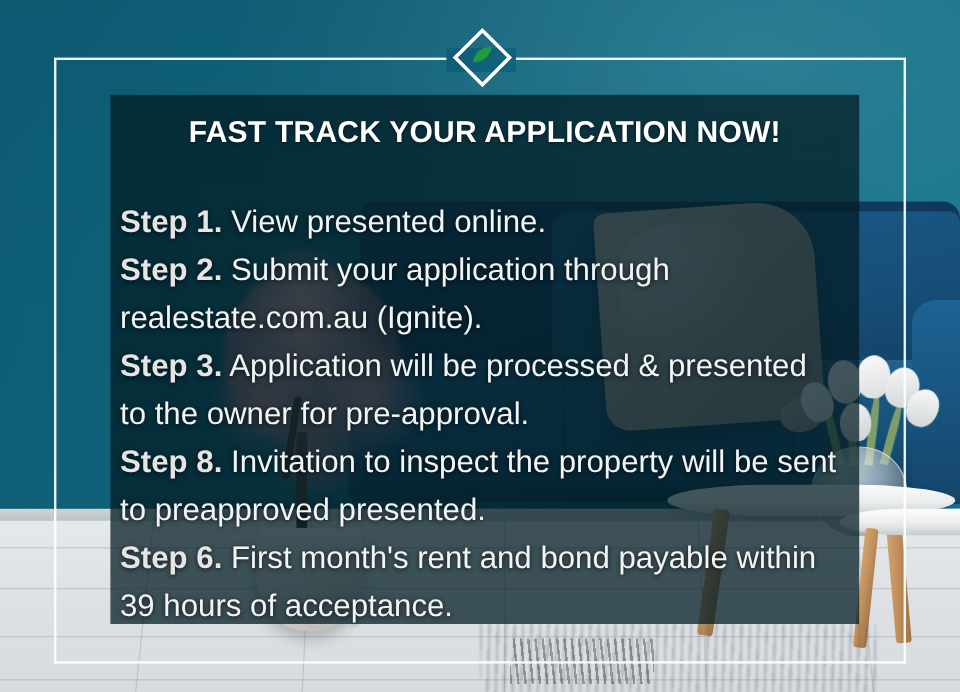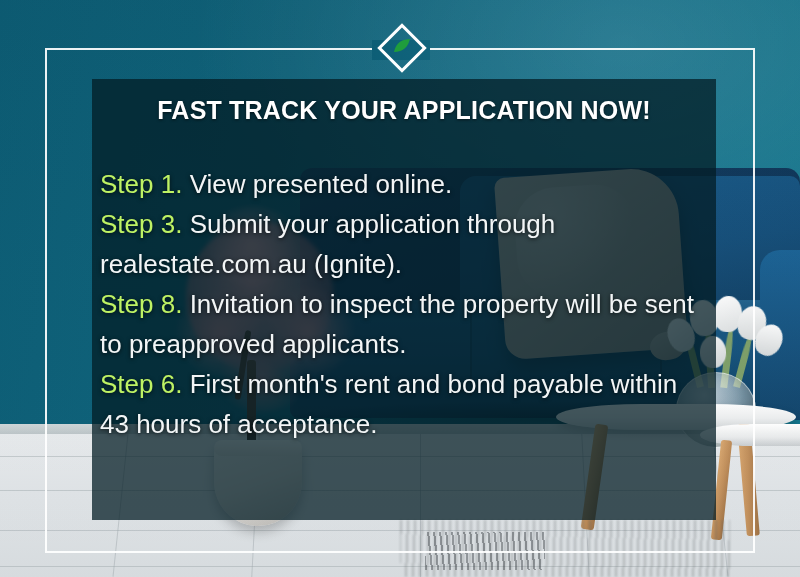--- a/index.html
+++ b/index.html
@@ -198,21 +198,21 @@
 
   .steps{
     position:absolute;left:100px;top:164px;width:600px;
     color:#f2f5f6;
     font-size:26px;
     line-height:40px;
     text-shadow:0 1px 4px rgba(0,0,0,.75);
     font-weight:300;
   }
   .steps p{margin:0;}
-  .steps b{font-weight:normal;color:#bef264;}
+  .steps b{font-weight:bold;color:#e5e5e5;}
 </style>
 </head>
 <body>
 
 <div class="poster">
 
   <div class="photo">
 
     <div class="wall"></div>
     <div class="wall-light"></div>
@@ -295,18 +295,19 @@
     <svg width="56" height="56" viewBox="0 0 56 56" aria-hidden="true">
       <rect x="12" y="12" width="32" height="32" transform="rotate(45 28 28)" fill="none" stroke="#ffffff" stroke-width="3"></rect>
       <path d="M20 32 C22 22, 29 19, 36 19 C34 27, 29 32, 20 32 Z" fill="#1f9d3c"></path>
     </svg>
   </div>
 
   <div class="headline">FAST TRACK YOUR APPLICATION NOW!</div>
 
   <div class="steps">
     <p><b>Step 1.</b><span> View presented online.</span></p>
-    <p><b>Step 3.</b><span> Submit your application through realestate.com.au (Ignite).</span></p>
-    <p><b>Step 8.</b><span> Invitation to inspect the property will be sent to preapproved applicants.</span></p>
-    <p><b>Step 6.</b><span> First month's rent and bond payable within 43 hours of acceptance.</span></p>
+    <p><b>Step 2.</b><span> Submit your application through realestate.com.au (Ignite).</span></p>
+    <p><b>Step 3.</b><span> Application will be processed &amp; presented to the owner for pre-approval.</span></p>
+    <p><b>Step 8.</b><span> Invitation to inspect the property will be sent to preapproved presented.</span></p>
+    <p><b>Step 6.</b><span> First month's rent and bond payable within 39 hours of acceptance.</span></p>
   </div>
 
 </div>
 
 </body></html>

